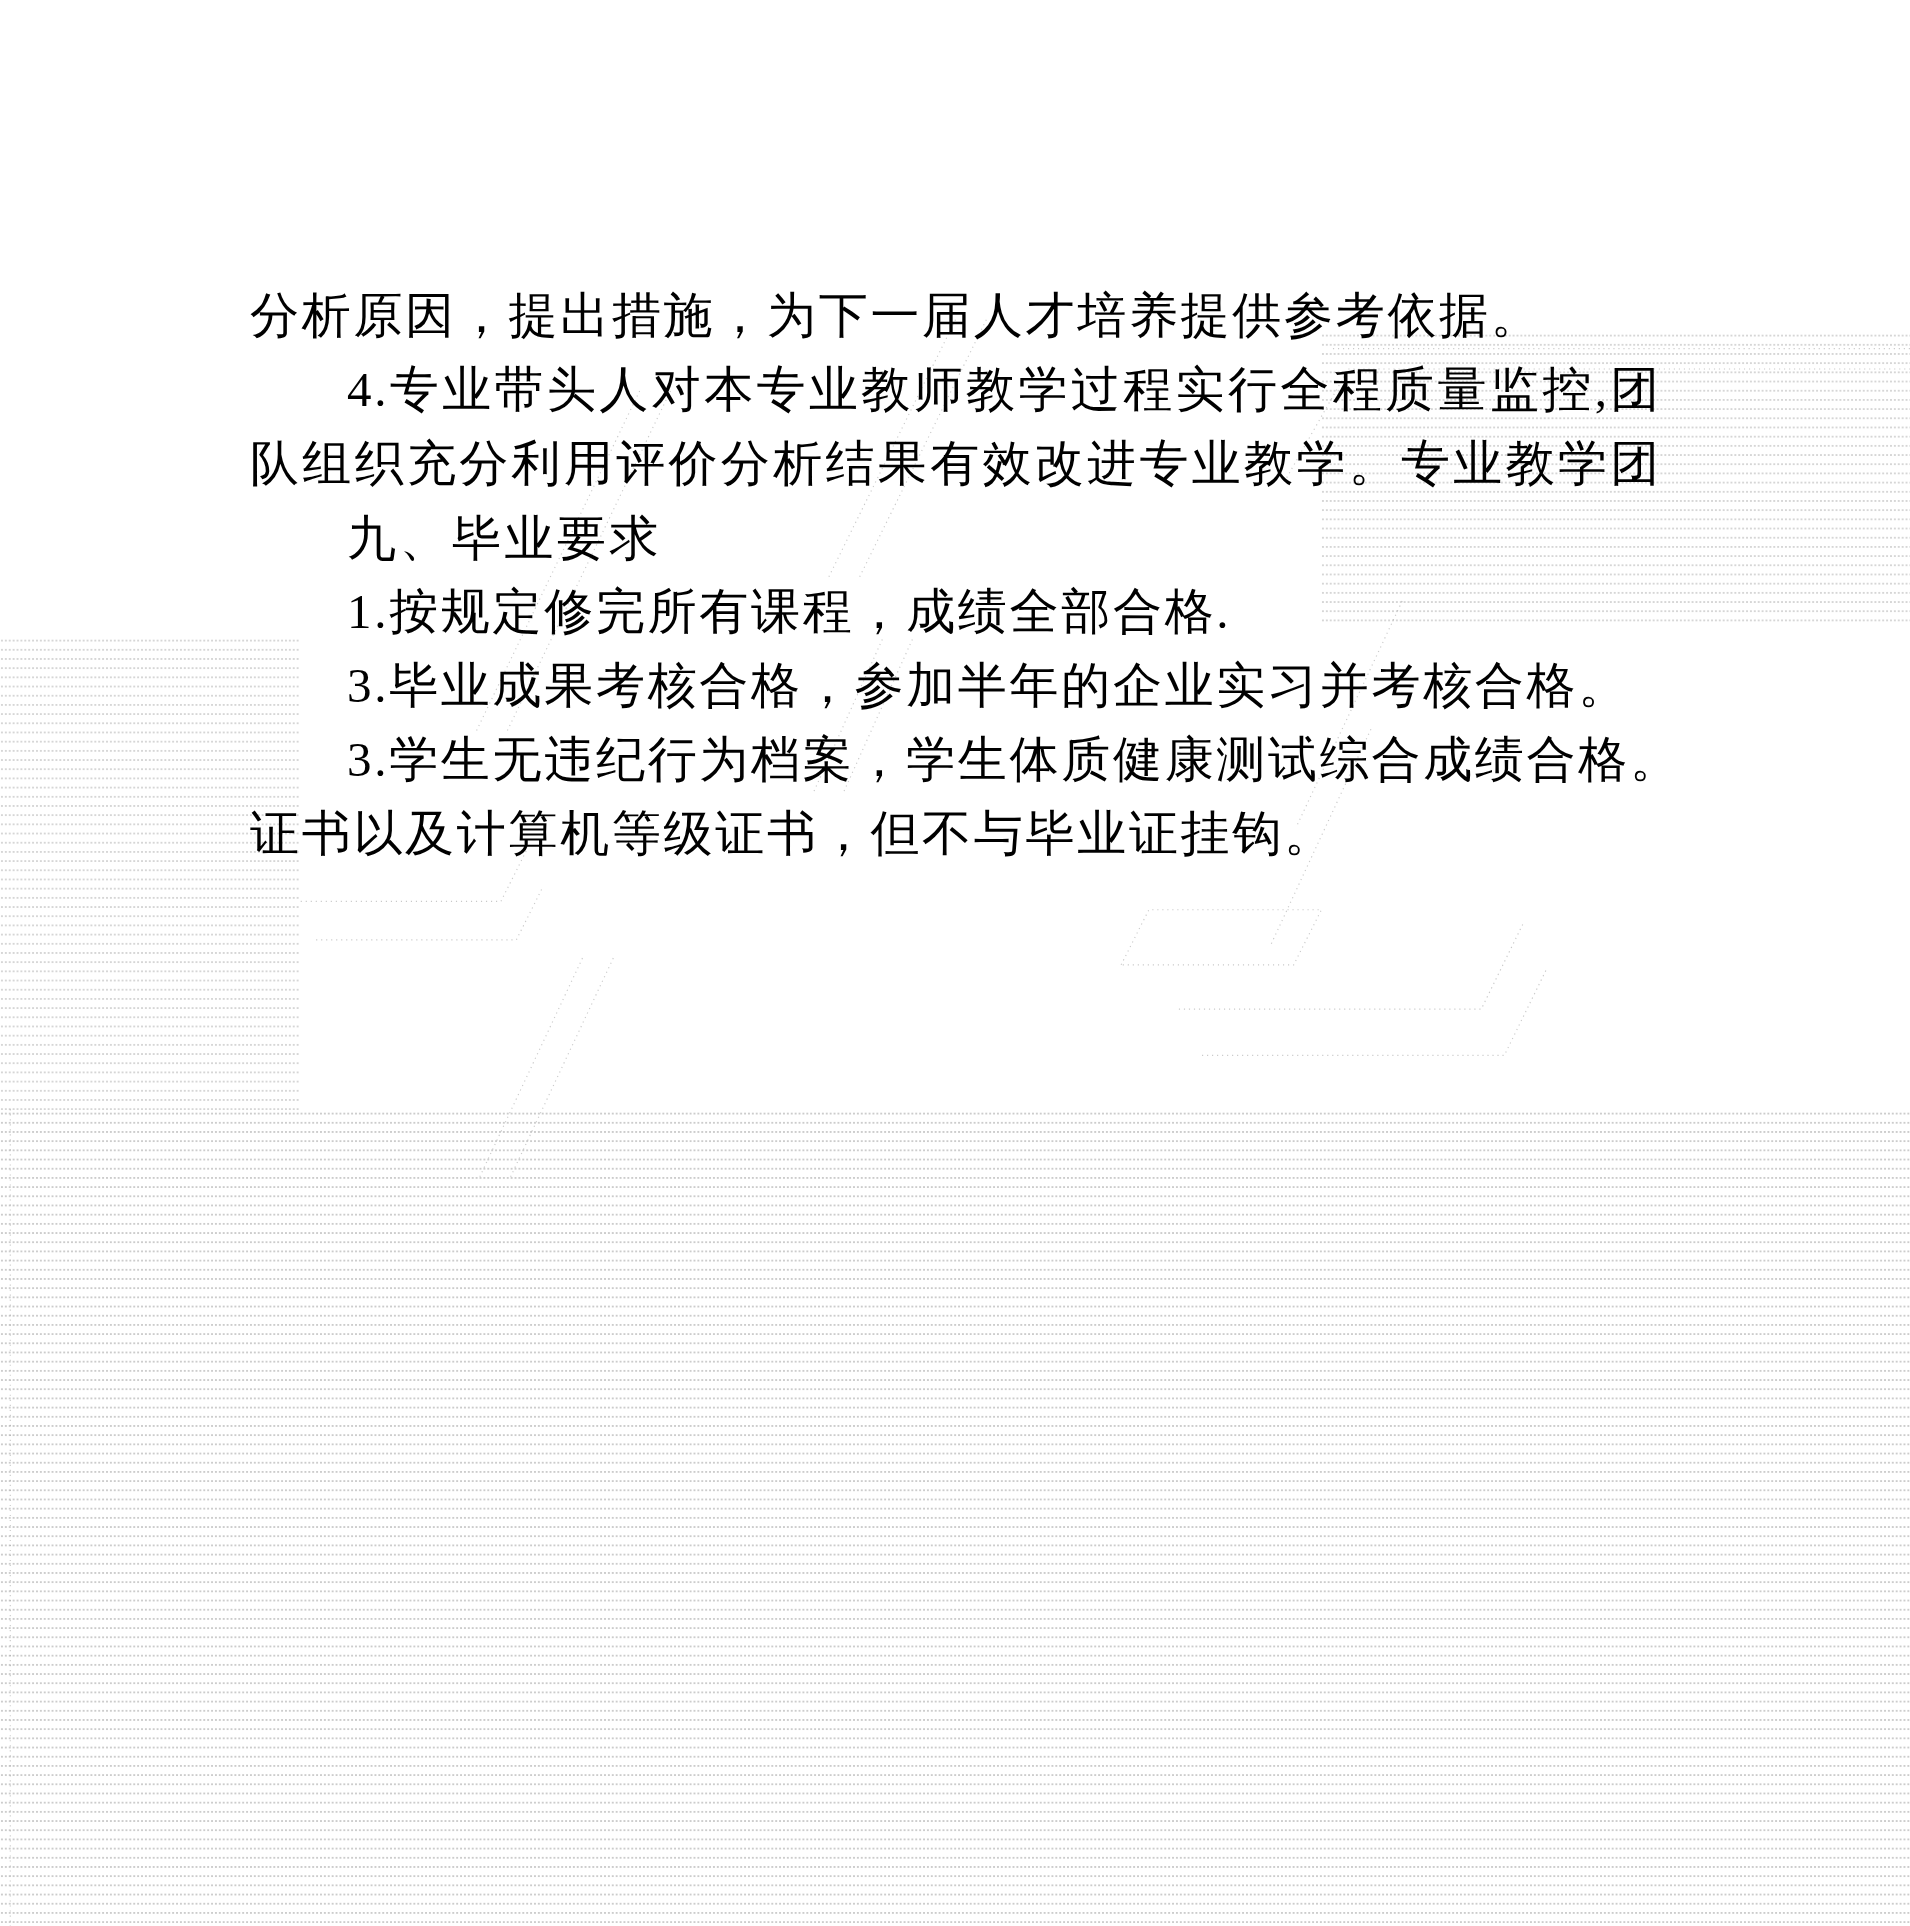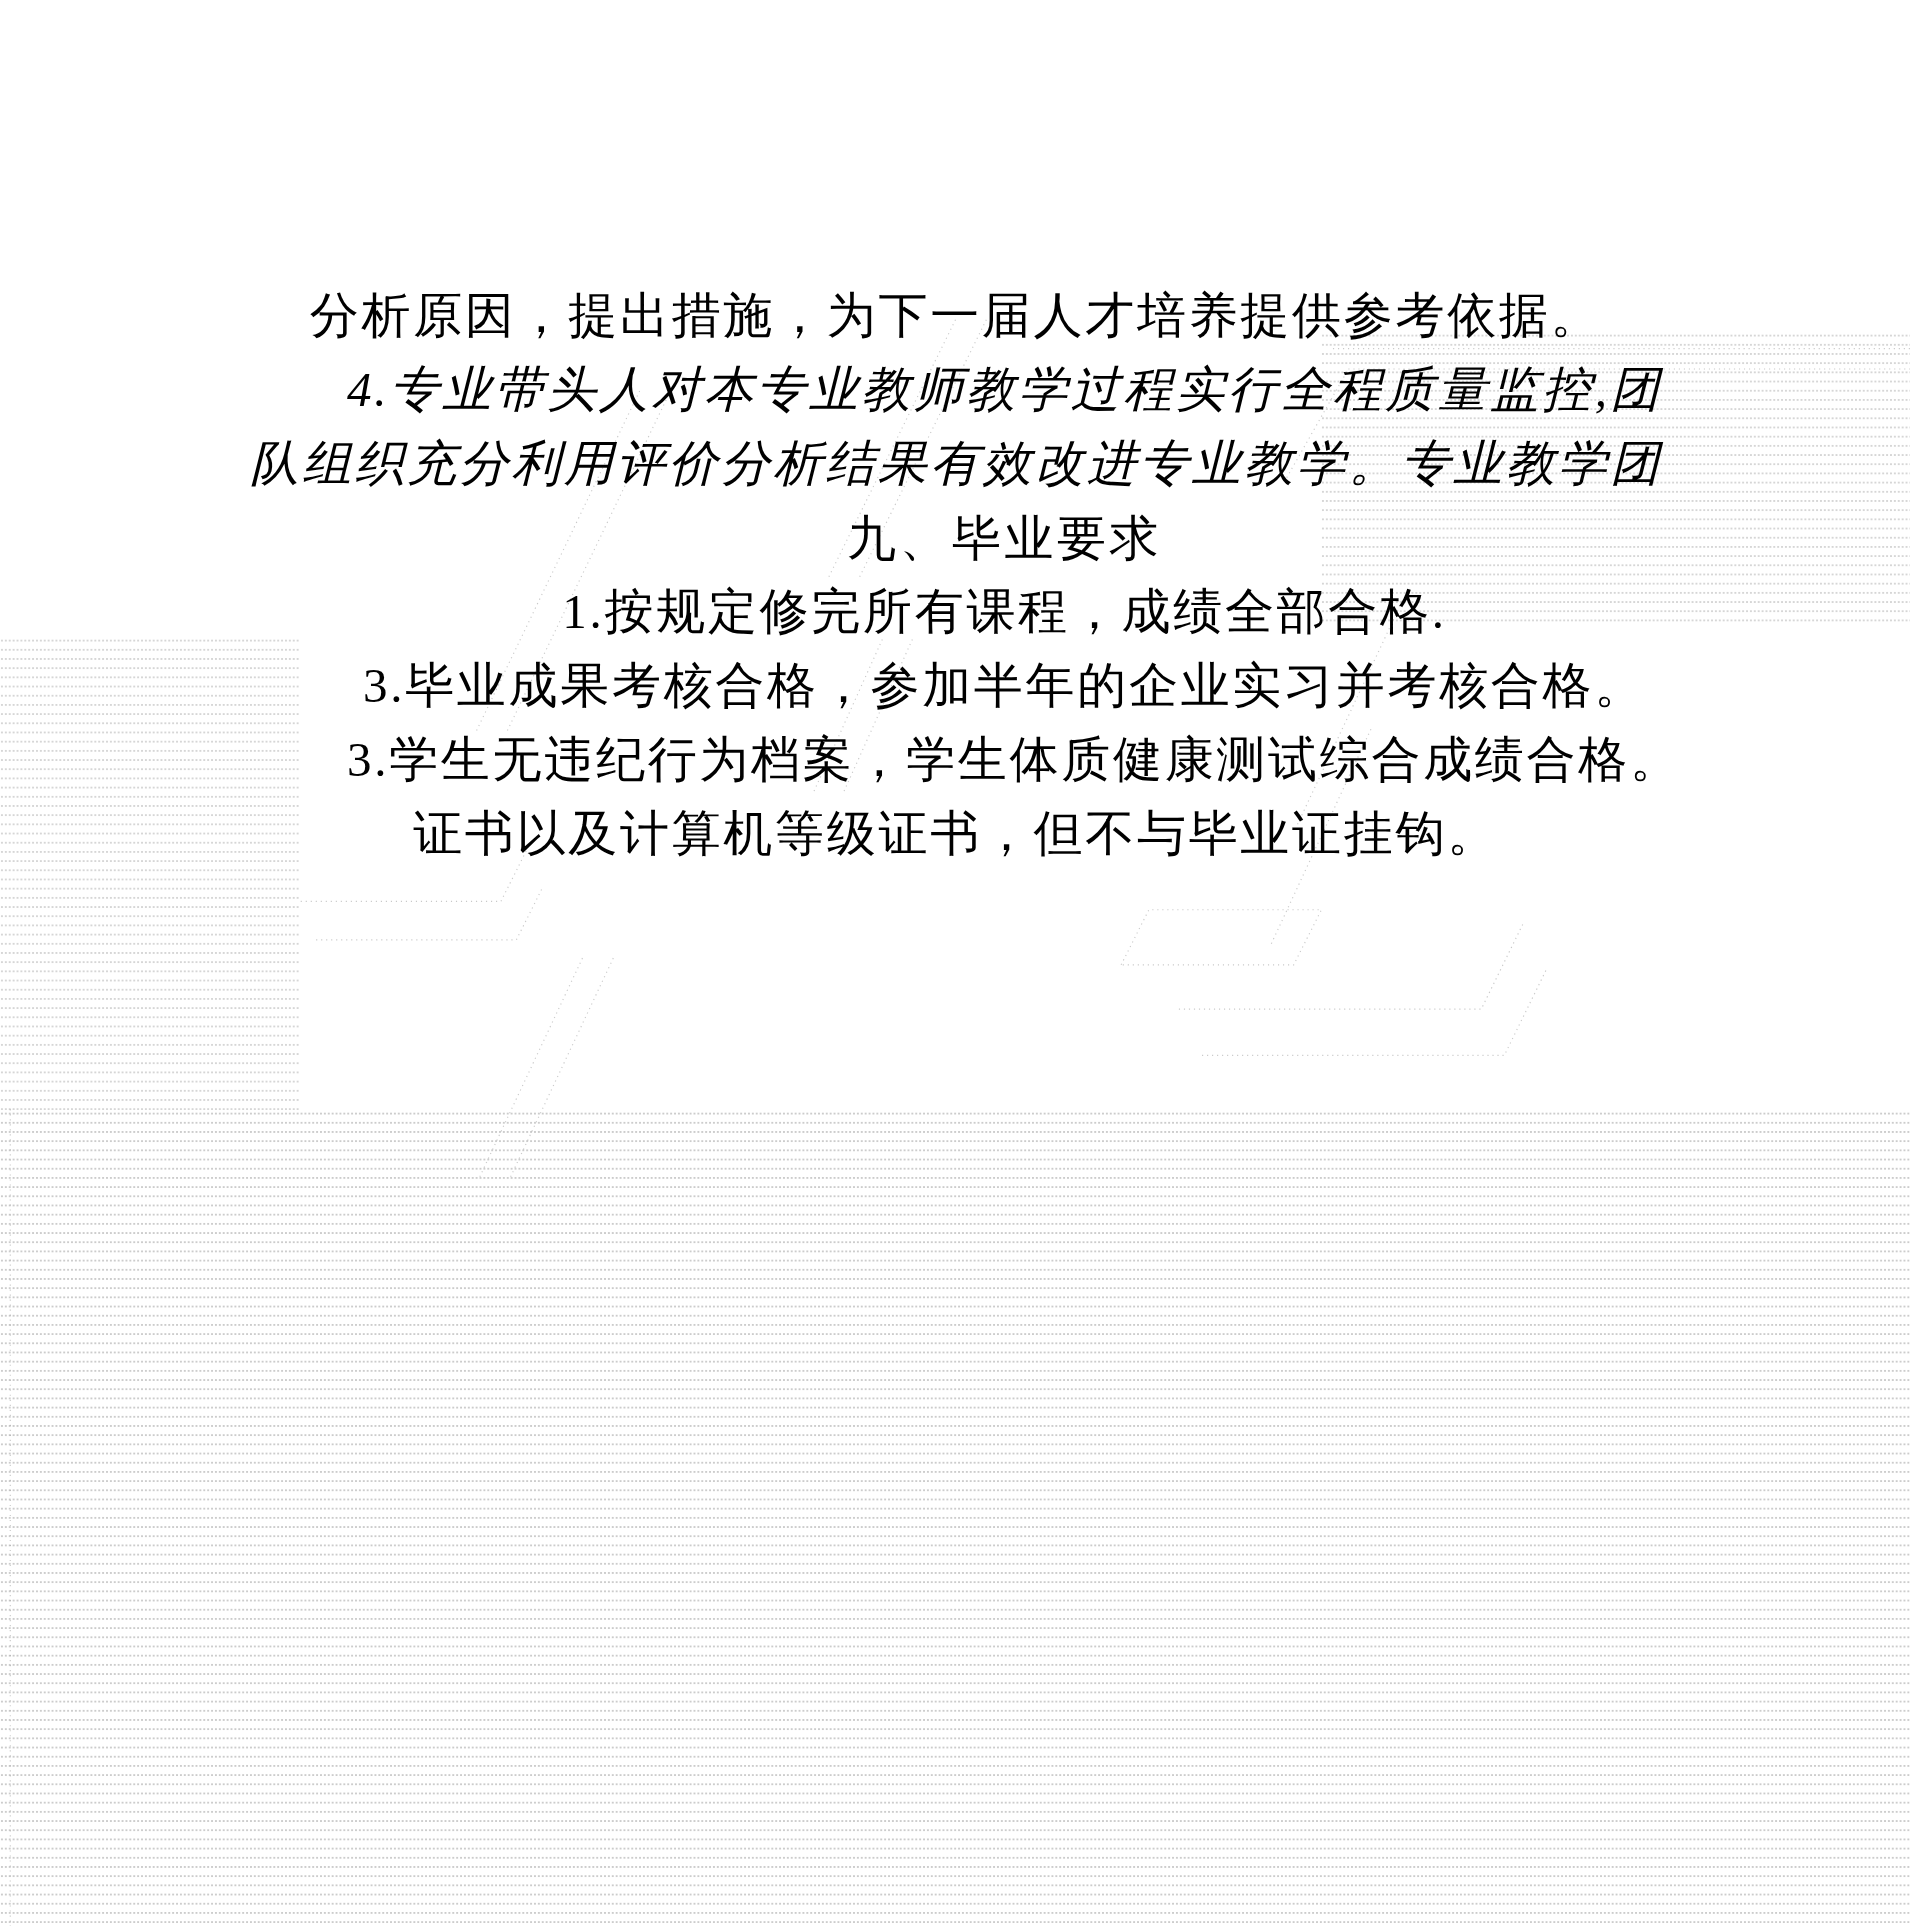--- a/index.html
+++ b/index.html
@@ -41,27 +41,26 @@
     top: 279px;
     width: 1412px;
   }
   .line {
     display: block;
     height: 74px;
     line-height: 74px;
     font-size: 49px;
     letter-spacing: 2.7px;
     white-space: nowrap;
-    text-align: center;
+    text-align: left;
   }
   .line.fill {
     white-space: normal;
     text-align: justify;
     text-align-last: justify;
-    font-style: italic;
   }
   .line.indent { padding-left: 97px; }
   .line.heading {
     font-family: "Liberation Sans", "DejaVu Sans", sans-serif;
     font-weight: 400;
     letter-spacing: 3.5px;
   }
 </style>
 </head>
 <body>

